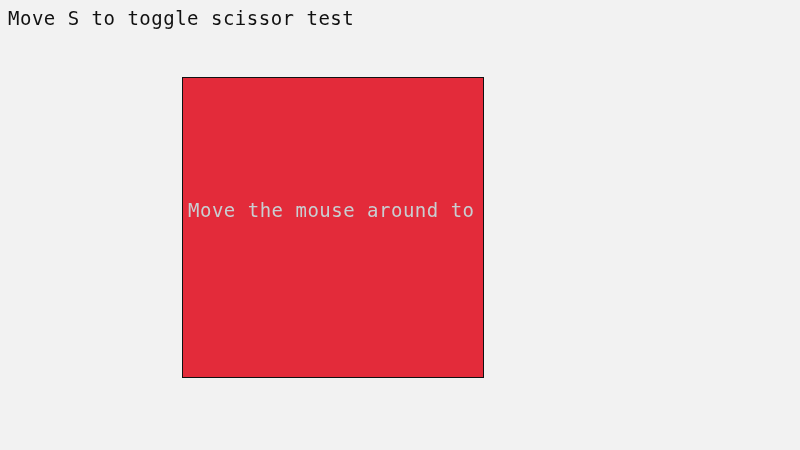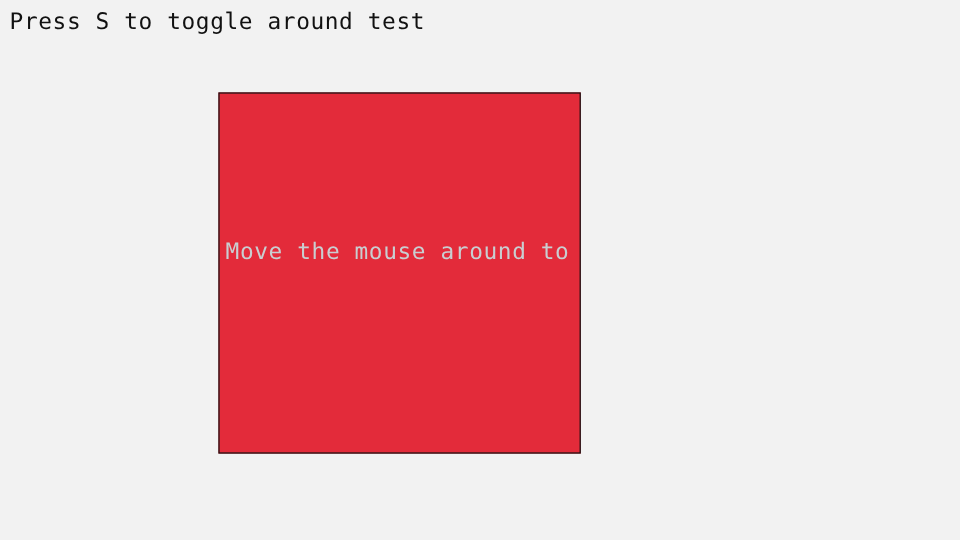--- a/index.html
+++ b/index.html
@@ -55,19 +55,19 @@
     white-space: nowrap;
     -webkit-font-smoothing: none;
     font-smooth: never;
   }
 </style>
 </head>
 <body>
 
 <div id="app">
 
-  <div id="header-text">Press S to toggle around test</div>
+  <div id="header-text">Move S to toggle scissor test</div>
 
   <div id="scissor-rect">
     <div id="scissor-text">Move the mouse around to r</div>
   </div>
 
 </div>
 
 </body></html>

